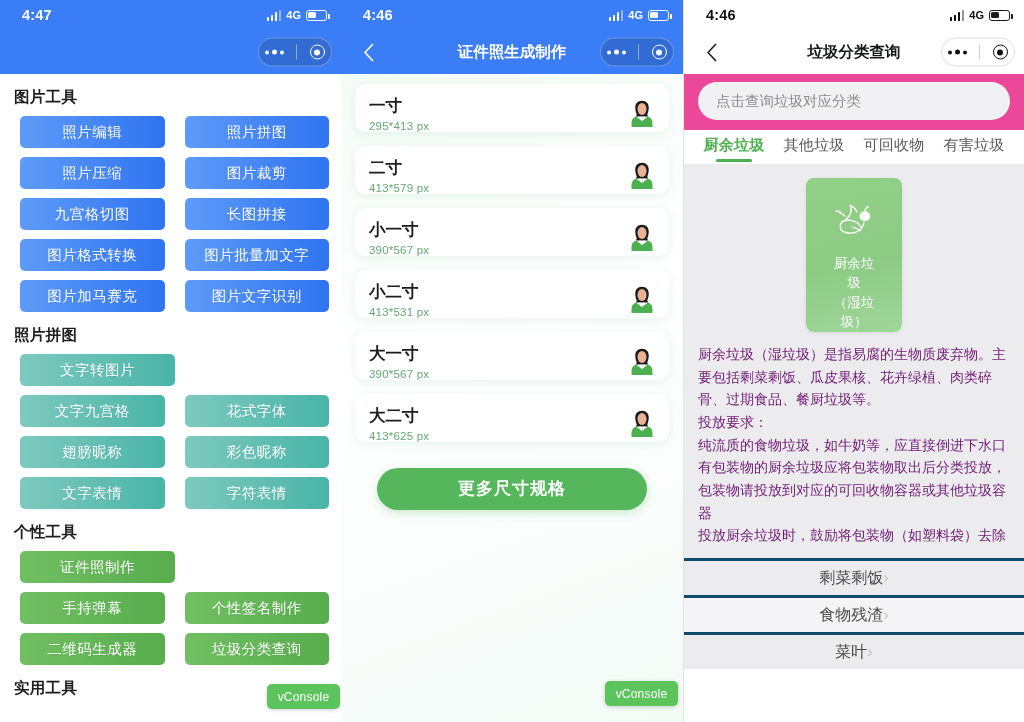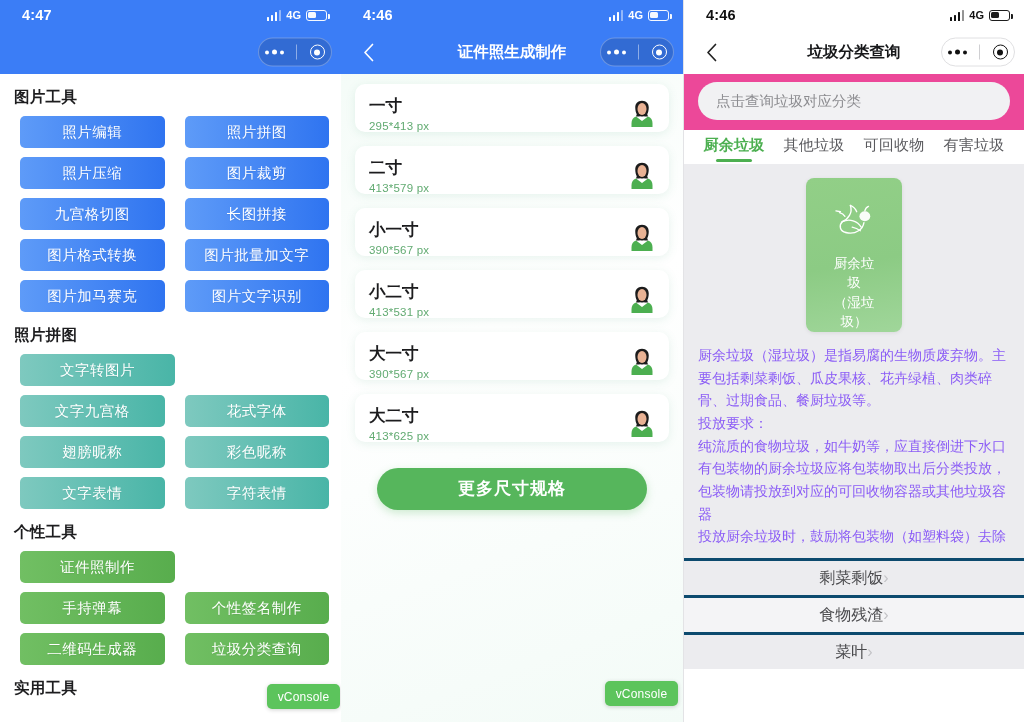--- a/index.html
+++ b/index.html
@@ -127,22 +127,22 @@
   .g-body { background: #ececef; padding: 14px 0 0; }
   .g-card-wrap { display: flex; justify-content: center; }
   .g-card {
     width: 96px; height: 154px; border-radius: 8px;
     background: linear-gradient(170deg,#92cf87 0%,#8ccb84 55%,#a0d69a 100%);
     display: flex; flex-direction: column; align-items: center;
     padding-top: 22px; box-shadow: 0 1px 4px rgba(0,0,0,.08);
   }
   .g-card-label { margin-top: 14px; color: #ffffff; font-size: 13.5px;
                   text-align: center; line-height: 1.45; width: 52px; }
-  .g-desc { padding: 12px 14px 10px; font-size: 14px; color: #8b5cf6;
-            line-height: 1.62; }
+  .g-desc { padding: 12px 14px 10px; font-size: 14px; color: #701a75;
+            line-height: 1.62; font-family: Liberation Mono, monospace; }
   .g-list { background: #ececef; }
   .g-item {
     height: 37px; display: flex; align-items: center; justify-content: center;
     padding: 0 14px; font-size: 16px; color: #4a4a4d;
     border-top: 3px solid #0c4a6e;
   }
   .g-item:nth-child(even) { background: #f4f4f6; }
   .chev-r { color: #c3c3c6; }
 
   

